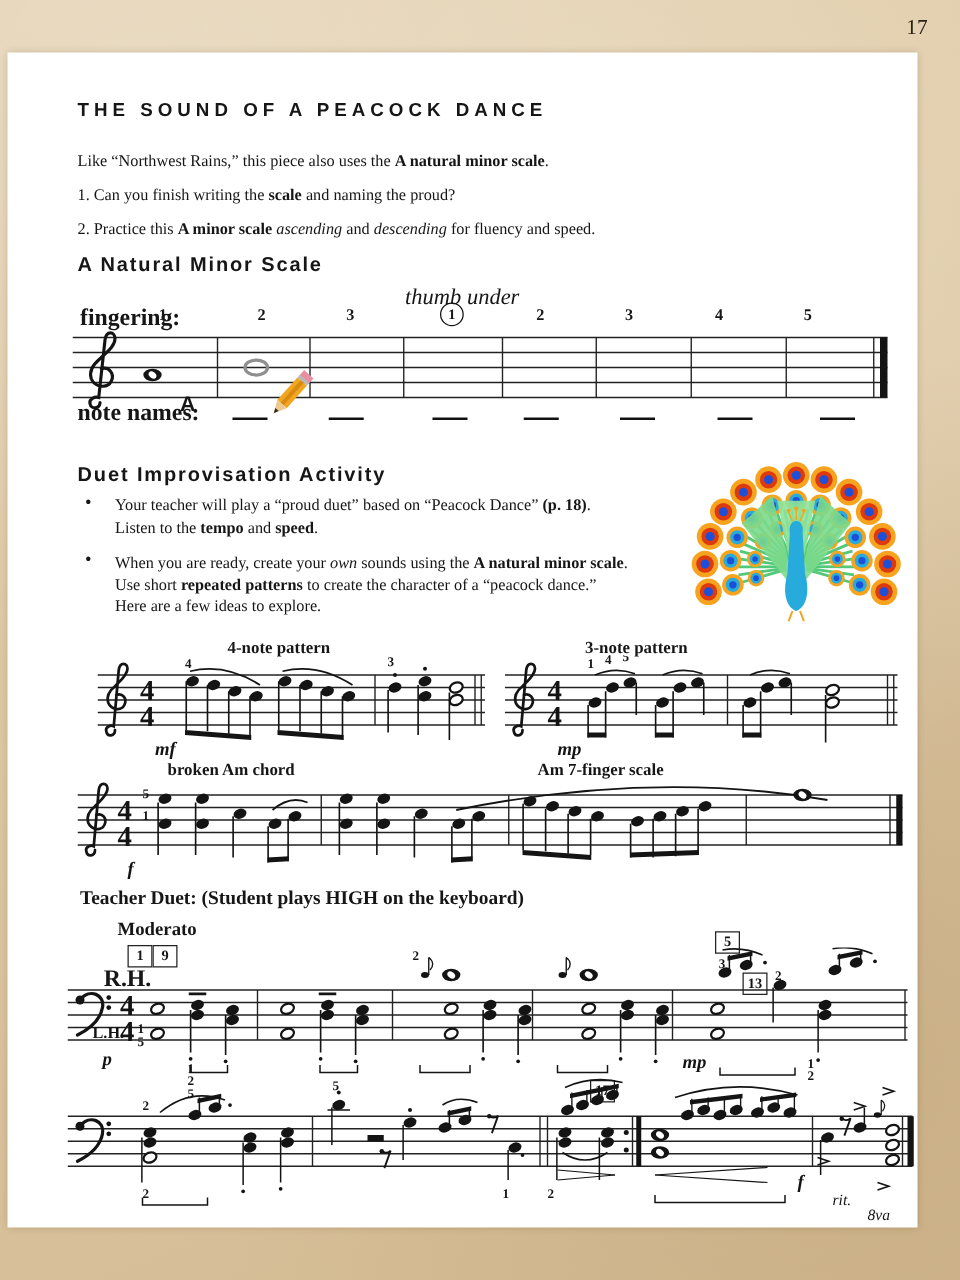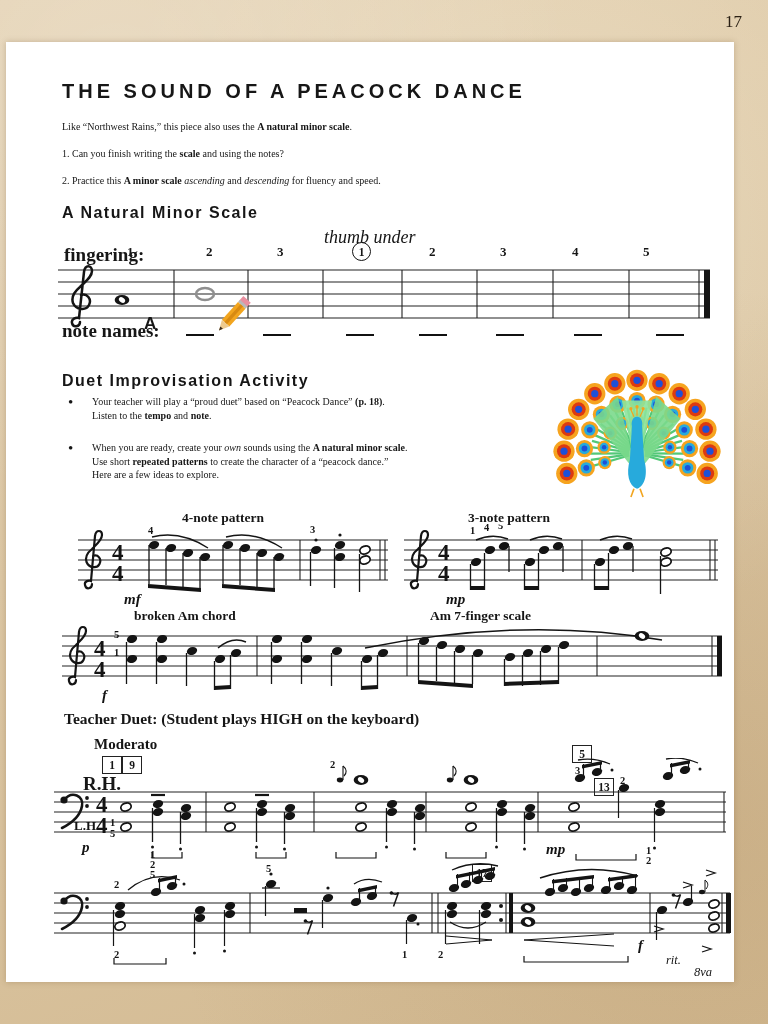--- a/index.html
+++ b/index.html
@@ -7,23 +7,23 @@
     background:
       radial-gradient(circle at 15% 8%, rgba(255,255,255,.25), rgba(255,255,255,0) 40%),
       radial-gradient(circle at 90% 80%, rgba(150,110,60,.18), rgba(150,110,60,0) 50%),
       radial-gradient(circle at 70% 20%, rgba(255,250,235,.3), rgba(255,250,235,0) 45%),
       linear-gradient(160deg,#e3d0b0 0%,#dcc7a4 45%,#d3ba92 100%);
     font-family:"Liberation Serif", serif; color:#161616;}
   .page-number{position:absolute;top:12px;right:26px;font-size:17px;color:#2a2014;}
   .page{position:absolute;left:6px;top:42px;width:728px;height:940px;background:#ffffff;
     box-shadow:0 0 6px rgba(90,60,20,.25);}
   .abs{position:absolute;}
-  .title{font-family:"Liberation Sans",sans-serif;font-weight:bold;font-size:20px;letter-spacing:4px;}
+  .title{font-family:"Liberation Sans",sans-serif;font-weight:bold;font-size:15px;letter-spacing:4px;}
   .h2{font-family:"Liberation Sans",sans-serif;font-weight:bold;font-size:16px;letter-spacing:1.5px;}
-  .body-text{font-size:10px;line-height:1.35;}
+  .body-text{font-size:13px;line-height:1.35;}
   .b{font-weight:bold;} .i{font-style:italic;}
   .small-label{font-weight:bold;font-size:19px;}
   .fing-num{font-weight:bold;font-size:13px;}
   .circle-num{display:inline-flex;align-items:center;justify-content:center;width:17px;height:17px;
     border:1.4px solid #111;border-radius:50%;font-weight:bold;font-size:11.5px;}
   .blank{height:0;border-top:2.4px solid #111;width:28px;}
   .mlabel{font-weight:bold;font-size:13.5px;}
   .boxnum{display:inline-flex;align-items:center;justify-content:center;min-width:14px;height:16px;
     padding:0 2px;border:1.2px solid #222;font-size:11.5px;font-weight:bold;background:#fff;}
   .bullet-dot{font-size:15px;}
@@ -85,21 +85,21 @@
             <use href="#nh-q" x="86" y="58"></use>
           <line x1="80.5" y1="54" x2="80.5" y2="86" stroke="#141414" stroke-width="1.3"></line>
           <circle cx="80.5" cy="91" r="1.5" fill="#141414"></circle>
           <path d="M2 94 v6 h40 v-6" stroke="#141414" stroke-width="1.2" fill="none"></path>
         </g>
       </defs>
     </svg>
 
     <div class="abs title" style="left:56px;top:38px;">THE SOUND OF A PEACOCK DANCE</div>
     <div class="abs body-text" style="left:56px;top:78px;width:620px;"><span>Like “Northwest Rains,” this piece also uses the </span><span class="b">A natural minor scale</span><span>.</span></div>
-    <div class="abs body-text" style="left:56px;top:105px;width:620px;"><span>1. Can you finish writing the </span><span class="b">scale</span><span> and using the notes?</span></div>
+    <div class="abs body-text" style="left:56px;top:105px;width:620px;"><span>1. Can you finish writing the </span><span class="b">scale</span><span> and naming the proud?</span></div>
     <div class="abs body-text" style="left:56px;top:132px;width:640px;"><span>2. Practice this </span><span class="b">A minor scale</span><span> </span><span class="i">ascending</span><span> and </span><span class="i">descending</span><span> for fluency and speed.</span></div>
 
     <div class="abs h2" style="left:56px;top:162px;">A Natural Minor Scale</div>
     <div class="abs i" style="left:318px;top:185px;font-size:18px;">thumb under</div>
     <div class="abs small-label" style="left:58px;top:202px;">fingering:</div>
     <div class="abs fing-num" style="left:121px;top:202px;">1</div>
     <div class="abs fing-num" style="left:200px;top:202px;">2</div>
     <div class="abs fing-num" style="left:271px;top:202px;">3</div>
     <div class="abs circle-num" style="left:346px;top:200px;">1</div>
     <div class="abs fing-num" style="left:423px;top:202px;">2</div>
@@ -149,21 +149,21 @@
     <div class="abs blank" style="left:340px;top:292px;"></div>
     <div class="abs blank" style="left:413px;top:292px;"></div>
     <div class="abs blank" style="left:490px;top:292px;"></div>
     <div class="abs blank" style="left:568px;top:292px;"></div>
     <div class="abs blank" style="left:650px;top:292px;"></div>
 
     <div class="abs h2" style="left:56px;top:330px;text-align:center;">Duet Improvisation Activity</div>
     <div class="abs bullet-dot" style="left:62px;top:352px;">•</div>
     <div class="abs body-text" style="left:86px;top:353px;width:460px;">
       <div><span>Your teacher will play a “proud duet” based on “Peacock Dance” </span><span class="b">(p. 18)</span><span>.</span></div>
-      <div><span>Listen to the </span><span class="b">tempo</span><span> and </span><span class="b">note</span><span>.</span></div>
+      <div><span>Listen to the </span><span class="b">tempo</span><span> and </span><span class="b">speed</span><span>.</span></div>
     </div>
     <div class="abs bullet-dot" style="left:62px;top:398px;">•</div>
     <div class="abs body-text" style="left:86px;top:399px;width:470px;">
       <div><span>When you are ready, create your </span><span class="i">own</span><span> sounds using the </span><span class="b">A natural minor scale</span><span>.</span></div>
       <div><span>Use short </span><span class="b">repeated patterns</span><span> to create the character of a “peacock dance.”</span></div>
       <div><span>Here are a few ideas to explore.</span></div>
     </div>
 
     <svg class="abs" style="left:540px;top:318px;" width="182" height="142" viewBox="0 0 170 140">
       <g id="peacock-fan">

